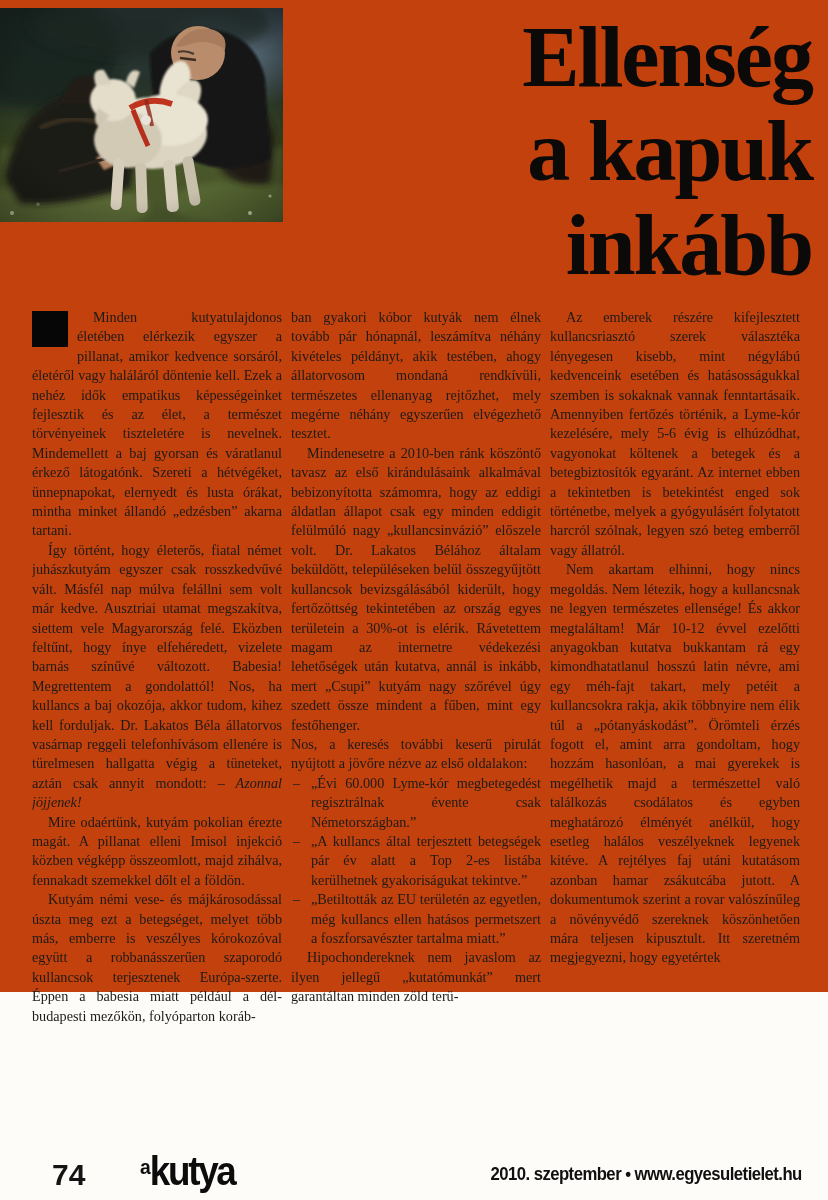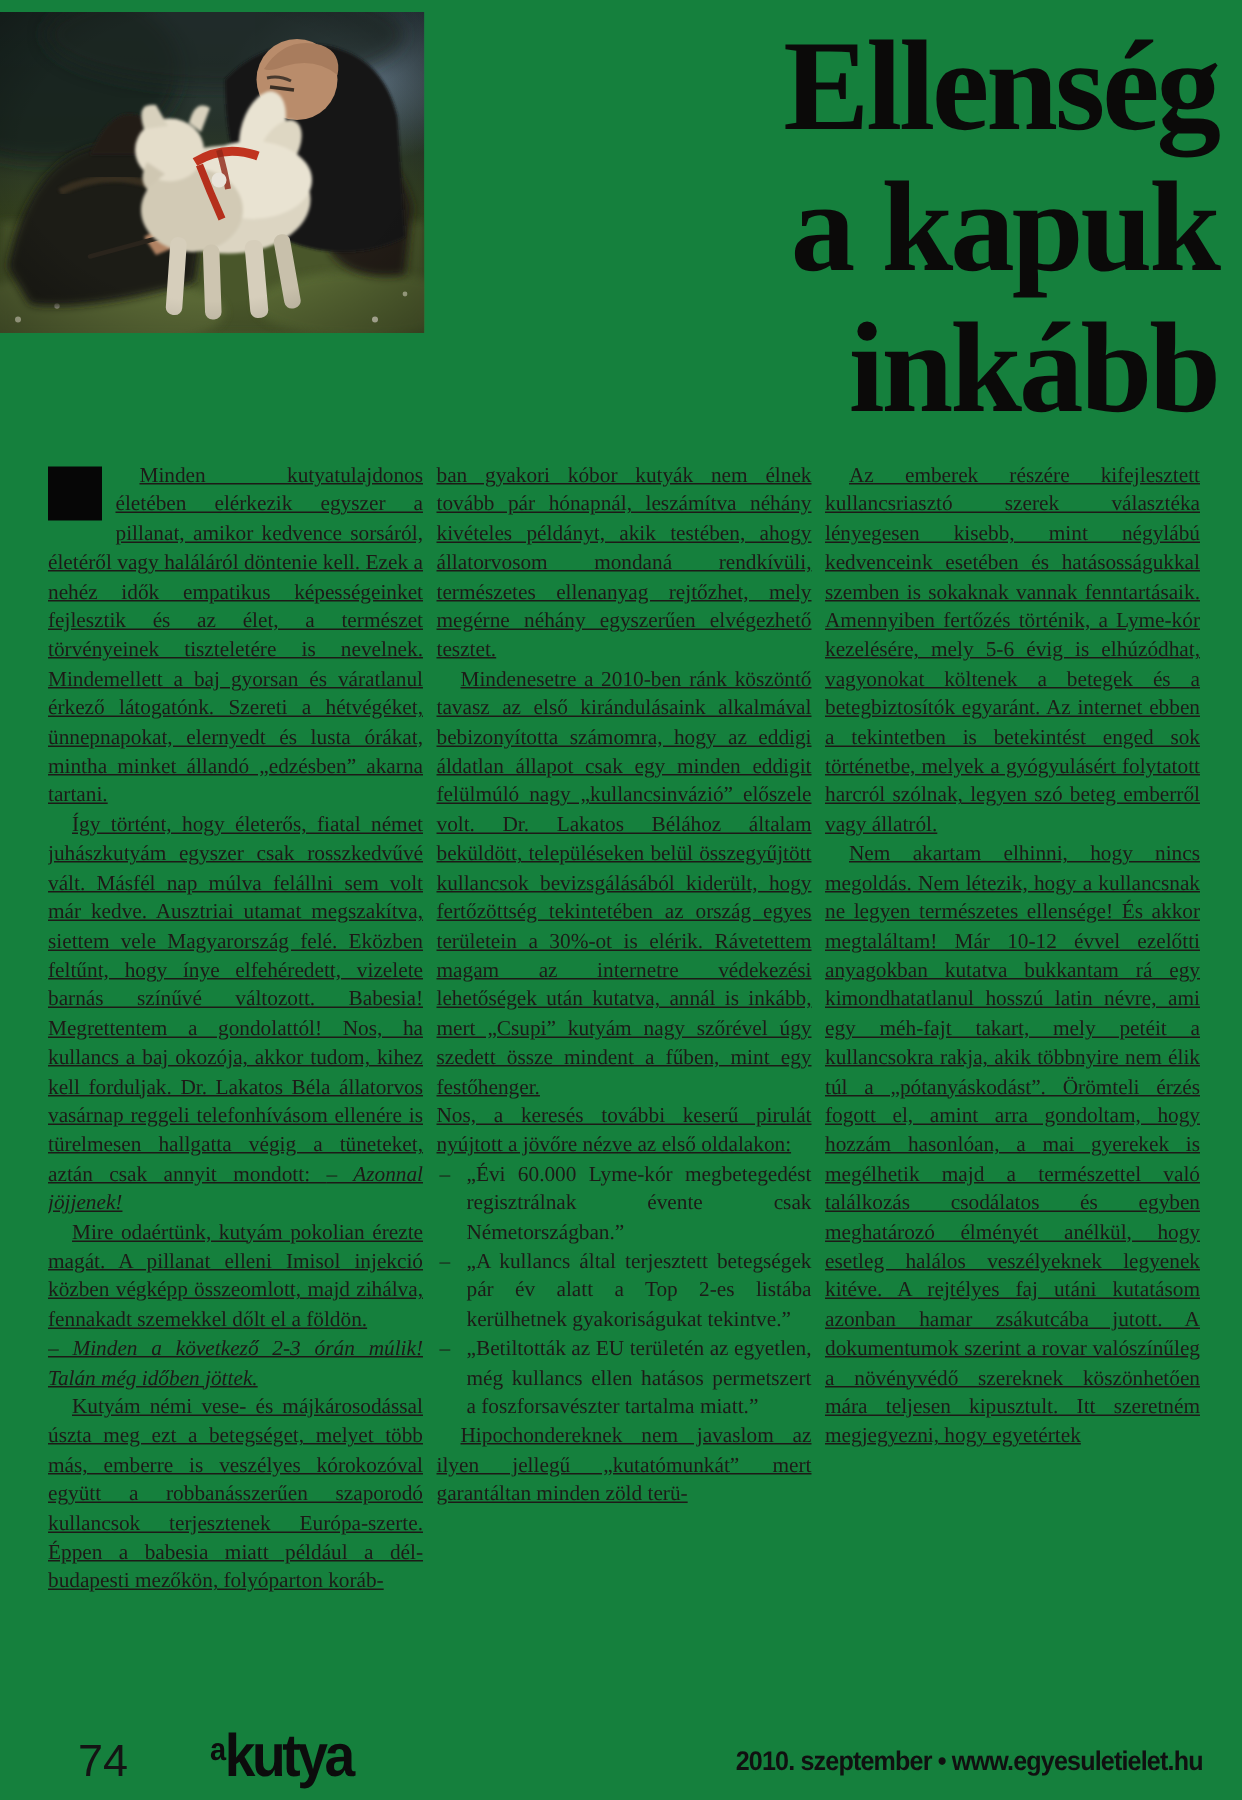--- a/index.html
+++ b/index.html
@@ -3,21 +3,21 @@
 <meta charset="utf-8">
 <style>
   html,body{margin:0;padding:0;}
   body{
     width:828px;height:1200px;
     background:#fdfcf9;
     font-family:"Liberation Serif", serif;
     color:#171513;
     overflow:hidden;
   }
-  .page{position:relative;width:828px;height:1200px;background:#15803d;}
+  .page{position:relative;width:828px;height:992px;background:#c2410c;}
 
   
   .photo{
     position:absolute;left:0;top:8px;width:283px;height:214px;
     overflow:hidden;
   }
 
   
   .headline{
     position:absolute;top:10px;right:16px;width:540px;
@@ -33,21 +33,21 @@
   .columns{
     position:absolute;left:32px;top:308px;width:768px;height:840px;
     display:flex;gap:9px;overflow:hidden;
   }
   .col{
     width:250px;flex:none;
     font-size:14.2px;line-height:19.4px;
     text-align:justify;
     color:#1d1a17;
   }
-  .col p{margin:0;text-decoration:underline;}
+  .col p{margin:0;}
   p.indent{text-indent:16px;}
   p.gap{}
   p.italic{font-style:italic;}
   .dropcap{
     float:left;width:36px;height:36px;background:#060606;
     margin:3px 9px 2px 0;
   }
   p.first{text-indent:16px;}
   em{font-style:italic;}
 
@@ -55,21 +55,21 @@
   ul.dashlist li{
     position:relative;padding-left:20px;text-align:justify;margin:0;
   }
   ul.dashlist .dash{position:absolute;left:2px;top:0;}
 
   
   .footer{position:absolute;left:0;top:1150px;width:828px;height:50px;}
   .pagenum{
     position:absolute;left:52px;top:8px;
     font-family:"Liberation Sans", sans-serif;
-    font-weight:400;font-size:30px;letter-spacing:0;color:#141414;
+    font-weight:700;font-size:30px;letter-spacing:0;color:#141414;
   }
   .logo{
     position:absolute;left:140px;top:2px;
     font-family:"Liberation Sans", sans-serif;
     font-weight:700;color:#0c0c0c;
     display:flex;align-items:flex-start;
     transform:scaleX(0.92);transform-origin:left;
   }
   .logo-a{font-size:21px;line-height:21px;margin-top:4px;letter-spacing:-1px;}
   .logo-kutya{font-size:40px;line-height:38px;letter-spacing:-2.5px;}
@@ -172,21 +172,20 @@
     <span>Ellenség</span>
     <span>a kapuk inkább</span>
   </h1>
 
   <div class="columns">
 
     <div class="col">
       <p class="first"><span class="dropcap"></span><span>Minden kutyatulajdonos életében elérkezik egyszer a pillanat, amikor kedvence sorsáról, életéről vagy haláláról döntenie kell. Ezek a nehéz idők empatikus képességeinket fejlesztik és az élet, a természet törvényeinek tiszteletére is nevelnek. Mindemellett a baj gyorsan és váratlanul érkező látogatónk. Szereti a hétvégéket, ünnepnapokat, elernyedt és lusta órákat, mintha minket állandó „edzésben” akarna tartani.</span></p>
       <p class="indent"><span>Így történt, hogy életerős, fiatal német juhászkutyám egyszer csak rosszkedvűvé vált. Másfél nap múlva felállni sem volt már kedve. Ausztriai utamat megszakítva, siettem vele Magyarország felé. Eközben feltűnt, hogy ínye elfehéredett, vizelete barnás színűvé változott. Babesia! Megrettentem a gondolattól! Nos, ha kullancs a baj okozója, akkor tudom, kihez kell forduljak. Dr. Lakatos Béla állatorvos vasárnap reggeli telefonhívásom ellenére is türelmesen hallgatta végig a tüneteket, aztán csak annyit mondott: </span><em>– Azonnal jöjjenek!</em></p>
       <p class="indent">Mire odaértünk, kutyám pokolian érezte magát. A pillanat elleni Imisol injekció közben végképp összeomlott, majd zihálva, fennakadt szemekkel dőlt el a földön.</p>
-      <p class="italic">– Minden a következő 2-3 órán múlik! Talán még időben jöttek.</p>
       <p class="indent">Kutyám némi vese- és májkárosodással úszta meg ezt a betegséget, melyet több más, emberre is veszélyes kórokozóval együtt a robbanásszerűen szaporodó kullancsok terjesztenek Európa-szerte. Éppen a babesia miatt például a dél-budapesti mezőkön, folyóparton koráb-</p>
     </div>
 
     <div class="col">
       <p>ban gyakori kóbor kutyák nem élnek tovább pár hónapnál, leszámítva néhány kivételes példányt, akik testében, ahogy állatorvosom mondaná rendkívüli, természetes ellenanyag rejtőzhet, mely megérne néhány egyszerűen elvégezhető tesztet.</p>
       <p class="indent">Mindenesetre a 2010-ben ránk köszöntő tavasz az első kirándulásaink alkalmával bebizonyította számomra, hogy az eddigi áldatlan állapot csak egy minden eddigit felülmúló nagy „kullancsinvázió” előszele volt. Dr. Lakatos Bélához általam beküldött, településeken belül összegyűjtött kullancsok bevizsgálásából kiderült, hogy fertőzöttség tekintetében az ország egyes területein a 30%-ot is elérik. Rávetettem magam az internetre védekezési lehetőségek után kutatva, annál is inkább, mert „Csupi” kutyám nagy szőrével úgy szedett össze mindent a fűben, mint egy festőhenger.</p>
       <p class="gap">Nos, a keresés további keserű pirulát nyújtott a jövőre nézve az első oldalakon:</p>
       <ul class="dashlist">
         <li><span class="dash">–</span><span>„Évi 60.000 Lyme-kór megbetegedést regisztrálnak évente csak Németországban.”</span></li>
         <li><span class="dash">–</span><span>„A kullancs által terjesztett betegségek pár év alatt a Top 2-es listába kerülhetnek gyakoriságukat tekintve.”</span></li>

